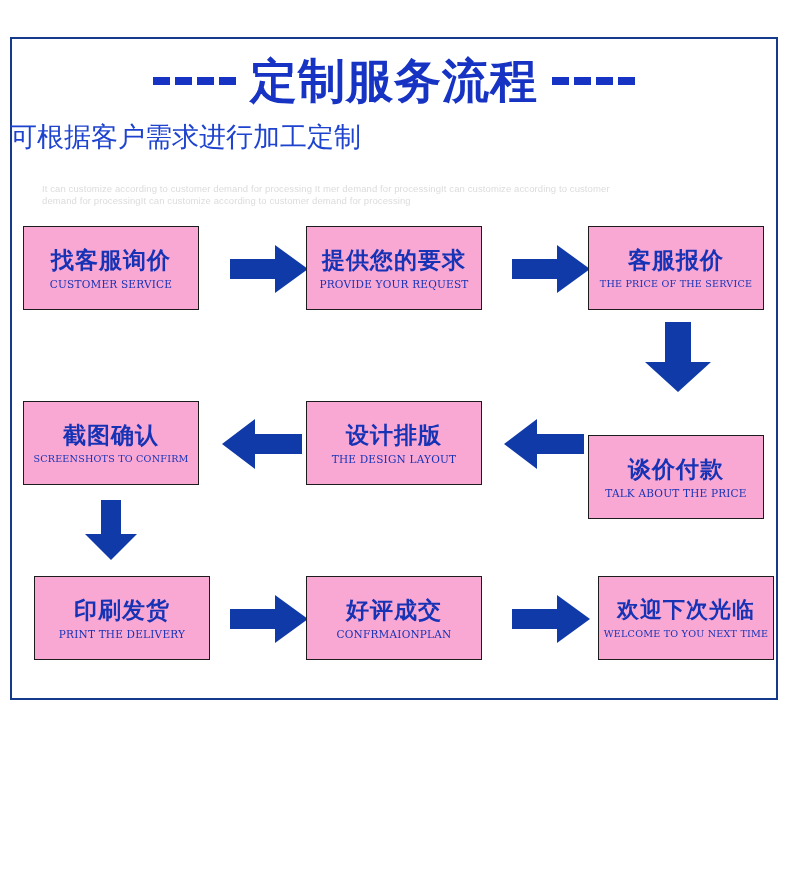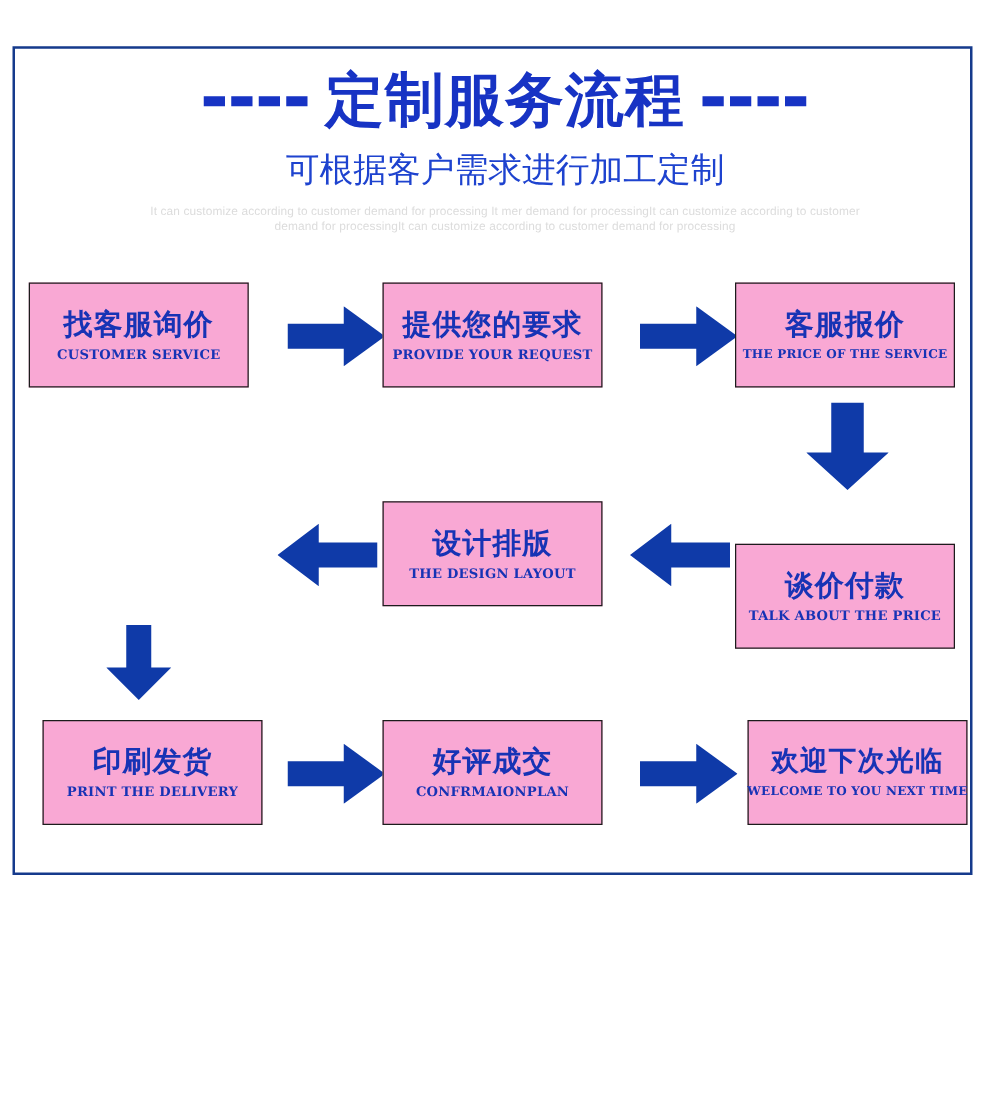--- a/index.html
+++ b/index.html
@@ -23,24 +23,24 @@
     top: 37px;
     width: 768px;
     height: 663px;
     border: 2px solid #153a8c;
     box-sizing: border-box;
   }
 
   
   #header {
     position: absolute;
-    left: 20px;
+    left: 10px;
     top: 52px;
     width: 768px;
-    text-align: center;
+    text-align: left;
   }
   #main-title {
     color: #1733c4;
     font-size: 47px;
     font-weight: bold;
     letter-spacing: 1px;
     line-height: 58px;
     white-space: nowrap;
     display: flex;
     justify-content: center;
@@ -67,23 +67,24 @@
     font-size: 27px;
     font-weight: normal;
     line-height: 42px;
     margin-top: 6px;
     font-family: "DejaVu Sans", "Liberation Sans", sans-serif;
   }
   #tiny-desc {
     color: #dcdcdc;
     font-size: 9.5px;
     line-height: 12px;
-    margin-top: 6px;
+    margin-top: 25px;
     font-family: "Liberation Sans", sans-serif;
     letter-spacing: .1px;
+    padding-left: 32px;
   }
   #tiny-desc div {
     white-space: nowrap;
   }
 
   
   #flow {
     position: absolute;
     left: 0;
     top: 0;
@@ -113,21 +114,21 @@
     font-family: "DejaVu Serif", "Liberation Serif", serif;
     font-weight: bold;
     font-size: 23px;
     line-height: 27px;
     letter-spacing: 1px;
     white-space: nowrap;
   }
   .step-en {
     color: #1733b5;
     font-family: "DejaVu Serif", "Liberation Serif", serif;
-    font-weight: bold;
+    font-weight: normal;
     font-size: 10.5px;
     line-height: 14px;
     margin-top: 4px;
     letter-spacing: .2px;
     white-space: nowrap;
   }
   .step-box.narrow-cn .step-cn { font-size: 22px; }
   .step-box.small-en .step-en { font-size: 9.6px; }
 
   
@@ -204,20 +205,26 @@
   </div>
 
   <div class="cell" style="left:645px; top:322px;">
     <span class="arrow">
       <svg width="66" height="70" viewBox="0 0 66 70">
         <polygon points="20,0 46,0 46,40 66,40 33,70 0,40 20,40" fill="#0f3aa8"></polygon>
       </svg>
     </span>
   </div>
 
+  <div class="cell" style="left:23px; top:401px;">
+    <div class="step-box small-en">
+      <div class="step-cn">截图确认</div>
+      <div class="step-en">SCREENSHOTS TO CONFIRM</div>
+    </div>
+  </div>
 
   <div class="cell" style="left:222px; top:419px;">
     <span class="arrow">
       <svg width="80" height="50" viewBox="0 0 80 50">
         <polygon points="80,15 33,15 33,0 0,25 33,50 33,35 80,35" fill="#0f3aa8"></polygon>
       </svg>
     </span>
   </div>
 
   <div class="cell" style="left:306px; top:401px;">

